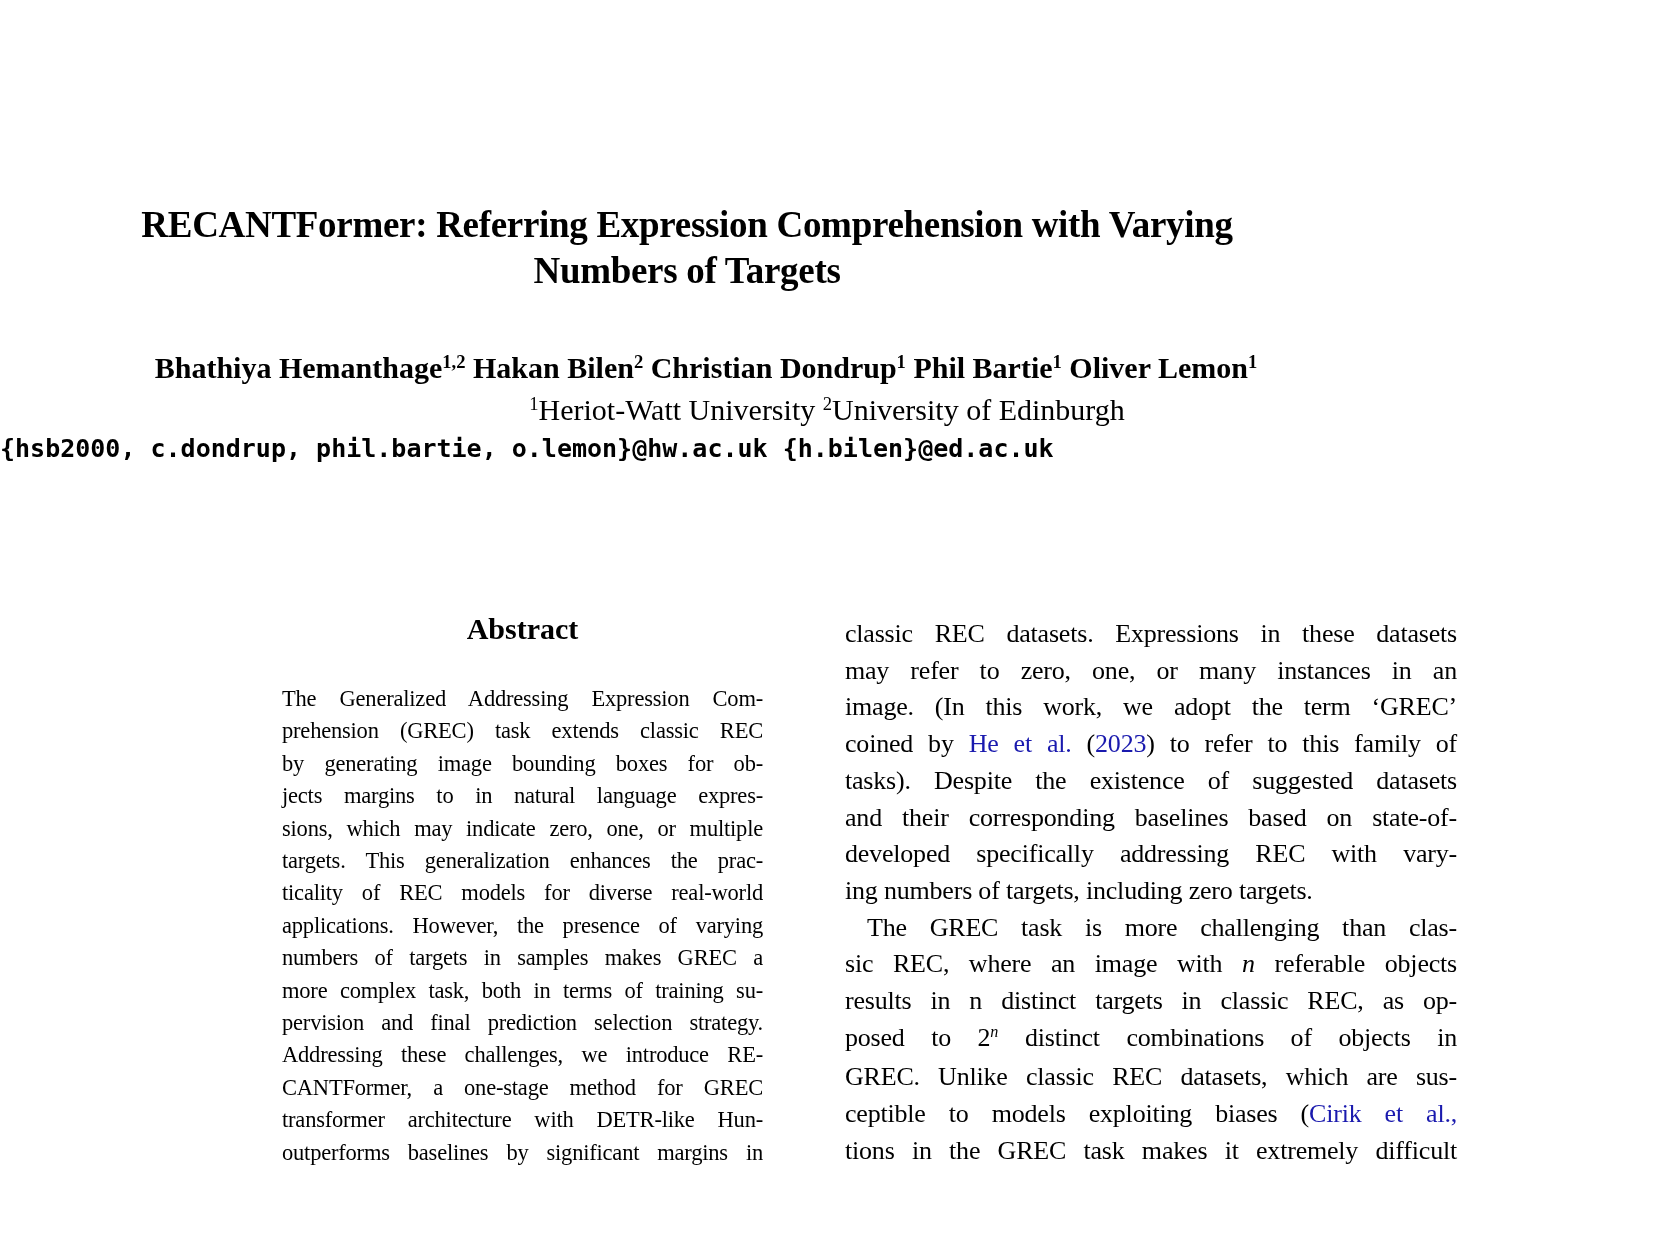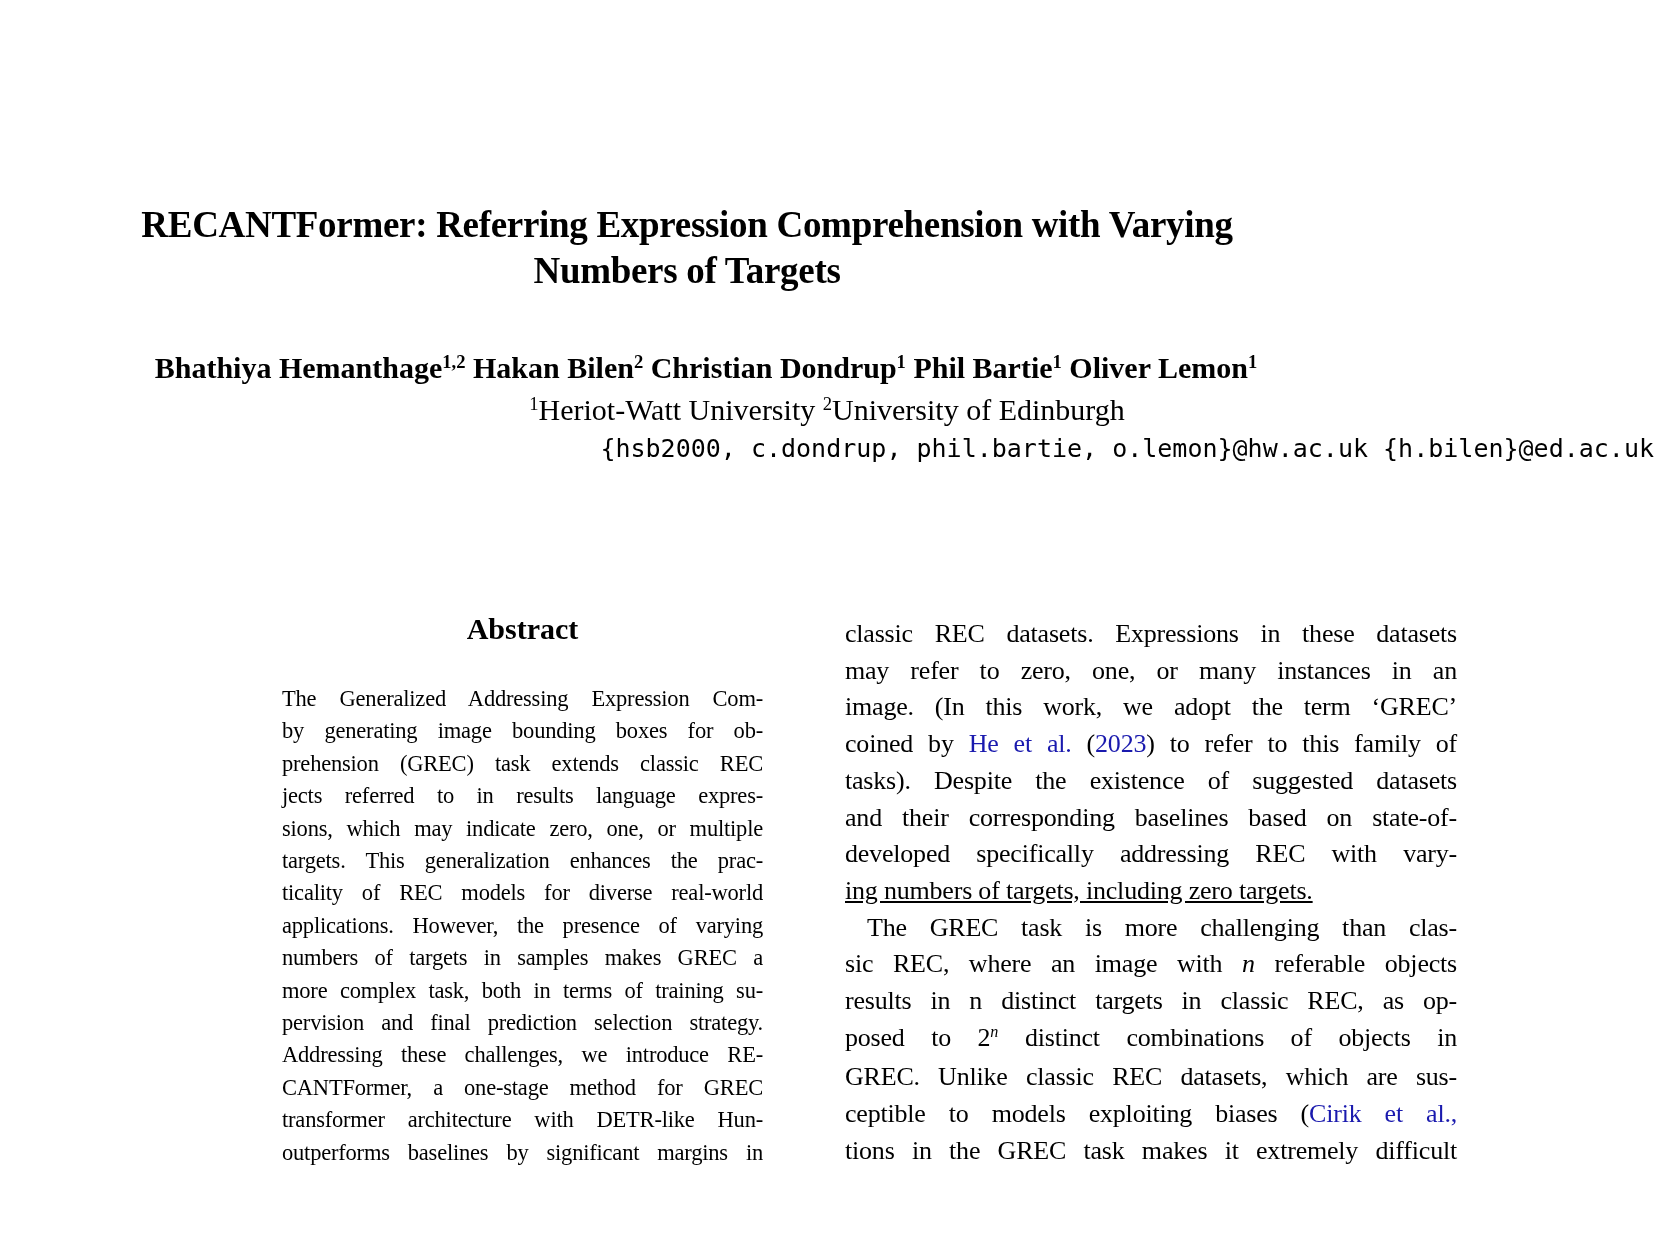--- a/index.html
+++ b/index.html
@@ -14,33 +14,33 @@
   }
   .authors-block{
     position:absolute;top:349px;left:0;width:1412px;text-align:center;
     font-weight:bold;font-size:30px;line-height:38px;
   }
   .affil-block{
     position:absolute;top:391px;left:0;width:1654px;text-align:center;
     font-size:30px;line-height:38px;
   }
   .email-block{
-    position:absolute;top:431px;left:0;width:1654px;text-align:right;
-    font-family:"DejaVu Sans Mono", monospace;font-size:25px;line-height:36px;
+    position:absolute;top:431px;left:0;width:1654px;text-align:left;
+    font-family:"DejaVu Sans Mono", monospace;font-size:25px;line-height:36px;font-weight:bold;
   }
   .abstract-col{position:absolute;left:242px;top:612px;width:481px;margin-left:40px;}
   .abstract-heading{
     text-align:center;font-weight:bold;font-size:30px;line-height:34px;margin-bottom:37px;
   }
   .abstract-col .line{font-size:22.5px;line-height:32.4px;letter-spacing:-0.2px;}
   .body-col{position:absolute;left:845px;top:616px;width:612px;}
   .body-col .line{font-size:26px;line-height:36.7px;letter-spacing:-0.2px;}
   .line{text-align:justify;white-space:normal;}
   .line.just{text-align-last:justify;}
-  .line.nojust{text-align-last:left;text-decoration:underline;}
+  .line.nojust{text-align-last:left;}
   .sup{font-size:62%;position:relative;top:-0.55em;letter-spacing:0;}
   .it{font-style:italic;}
   .cite{color:var(--cite,#1a1aae);}
 </style>
 </head>
 <body>
 
 <div class="title-block">
   <div>RECANTFormer: Referring Expression Comprehension with Varying</div>
   <div>Numbers of Targets</div>
@@ -49,23 +49,23 @@
 <div class="authors-block"><span>Bhathiya Hemanthage</span><span class="sup">1,2</span><span> Hakan Bilen</span><span class="sup">2</span><span> Christian Dondrup</span><span class="sup">1</span><span> Phil Bartie</span><span class="sup">1</span><span> Oliver Lemon</span><span class="sup">1</span></div>
 
 <div class="affil-block"><span class="sup">1</span><span>Heriot-Watt University </span><span class="sup">2</span><span>University of Edinburgh</span></div>
 
 <div class="email-block">{hsb2000, c.dondrup, phil.bartie, o.lemon}@hw.ac.uk {h.bilen}@ed.ac.uk</div>
 
 <div class="abstract-col">
   <div class="abstract-heading">Abstract</div>
   <div>
       <div class="line just"><span>The Generalized Addressing Expression Com-</span></div>
+      <div class="line just"><span>prehension (GREC) task extends classic REC</span></div>
       <div class="line just"><span>by generating image bounding boxes for ob-</span></div>
-      <div class="line just"><span>prehension (GREC) task extends classic REC</span></div>
-      <div class="line just"><span>jects referred to in results language expres-</span></div>
+      <div class="line just"><span>jects margins to in natural language expres-</span></div>
       <div class="line just"><span>sions, which may indicate zero, one, or multiple</span></div>
       <div class="line just"><span>targets. This generalization enhances the prac-</span></div>
       <div class="line just"><span>ticality of REC models for diverse real-world</span></div>
       <div class="line just"><span>applications. However, the presence of varying</span></div>
       <div class="line just"><span>numbers of targets in samples makes GREC a</span></div>
       <div class="line just"><span>more complex task, both in terms of training su-</span></div>
       <div class="line just"><span>pervision and final prediction selection strategy.</span></div>
       <div class="line just"><span>Addressing these challenges, we introduce RE-</span></div>
       <div class="line just"><span>CANTFormer, a one-stage method for GREC</span></div>
       <div class="line just"><span>transformer architecture with DETR-like Hun-</span></div>

